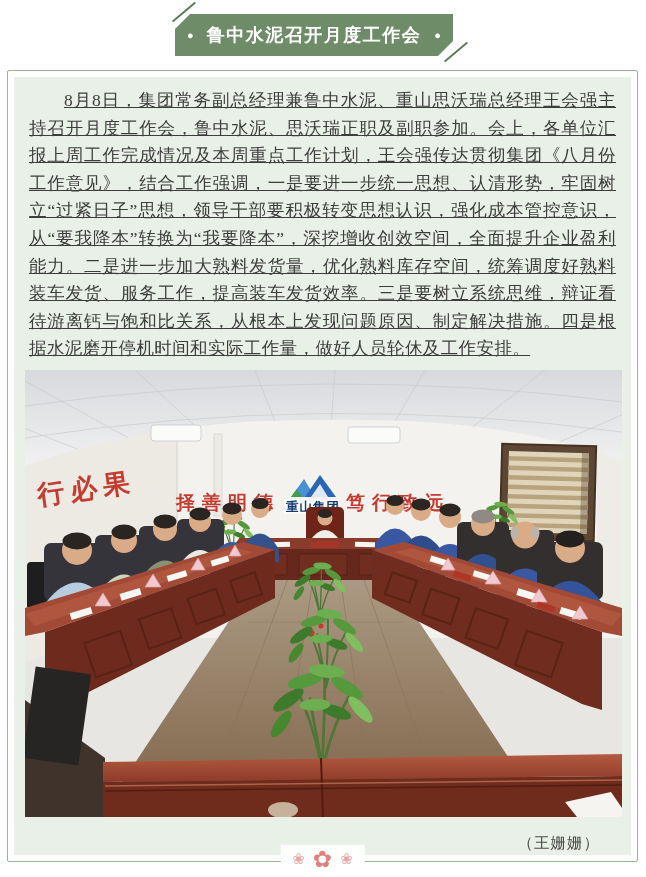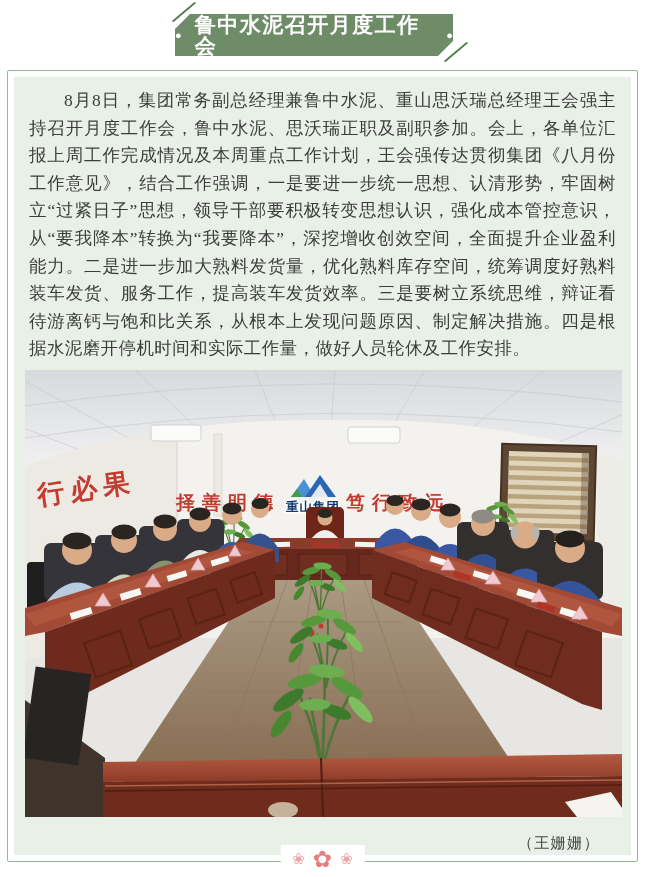--- a/index.html
+++ b/index.html
@@ -4,36 +4,36 @@
 <style>
   html,body{margin:0;padding:0;background:#ffffff;}
   body{width:646px;height:877px;position:relative;overflow:hidden;
        font-family:"Liberation Sans","DejaVu Sans",sans-serif;}
   .page{position:absolute;inset:0;background:#ffffff;}
 
   
   .banner{position:absolute;left:175px;top:14px;width:278px;height:42px;
     background:#6f8c68;display:flex;align-items:center;justify-content:center;gap:13px;
     clip-path:polygon(15px 0,100% 0,100% calc(100% - 15px),calc(100% - 15px) 100%,0 100%,0 15px);}
-  .banner-title{margin:0;font-size:21px;line-height:1;font-weight:bold;color:#ffffff;
+  .banner-title{margin:0;font-size:18px;line-height:1;font-weight:bold;color:#ffffff;
     letter-spacing:1.5px;font-family:"Liberation Sans","DejaVu Sans",sans-serif;}
   .dot{color:#ffffff;font-size:11px;line-height:1;}
   .slash{position:absolute;width:30px;height:2px;background:#5d7d58;border-radius:1px;
     transform:rotate(-40deg);}
   .slash-tl{left:169px;top:11px;}
   .slash-br{left:441px;top:51px;}
 
   
   .frame{position:absolute;left:7px;top:70px;width:629px;height:790px;
     border:1px solid #96b796;border-radius:2px;background:#ffffff;}
   .panel{position:absolute;inset:6px;background:#e9f0e7;}
   .body-text{position:absolute;top:10px;left:15px;right:15px;margin:0;
     font-family:"Liberation Serif","DejaVu Serif",serif;
     font-size:17.5px;line-height:27.6px;color:#3d3d3d;letter-spacing:0.4px;
-    text-align:justify;text-indent:2em;}
+    text-align:justify;text-indent:2em;text-decoration:underline;}
   .photo{position:absolute;left:11px;top:293px;width:597px;height:447px;overflow:hidden;background:#e8e6e2;}
   .photo svg{display:block;width:597px;height:447px;}
   .byline{position:absolute;top:747px;right:22px;margin:9px;
     font-family:"Liberation Serif","DejaVu Serif",serif;
     font-size:15.5px;color:#4a4a4a;letter-spacing:1px;}
 
   
   .flower-badge{position:absolute;left:50%;bottom:-16px;transform:translateX(-50%);
     background:#ffffff;padding:3px 12px 6px;display:flex;align-items:center;gap:8px;}
   .flower{line-height:1;font-family:"DejaVu Sans",sans-serif;}

